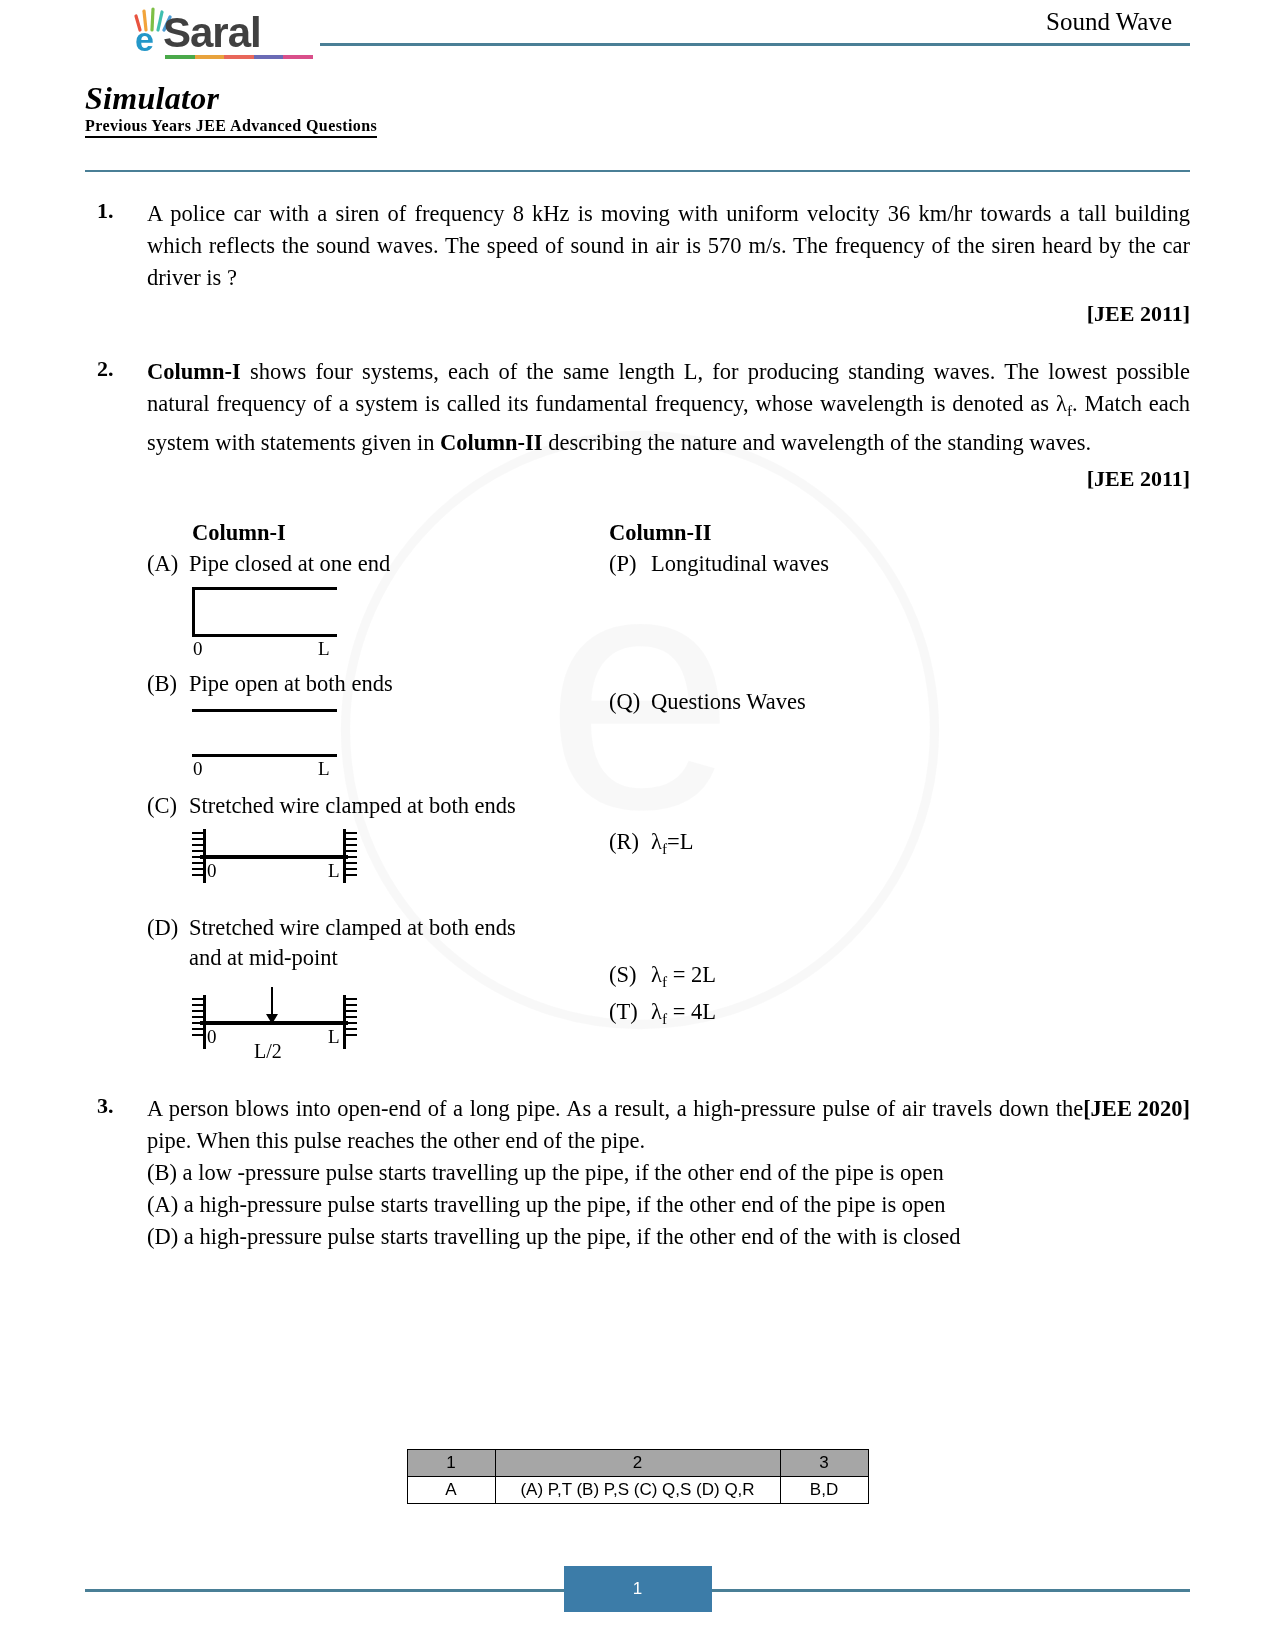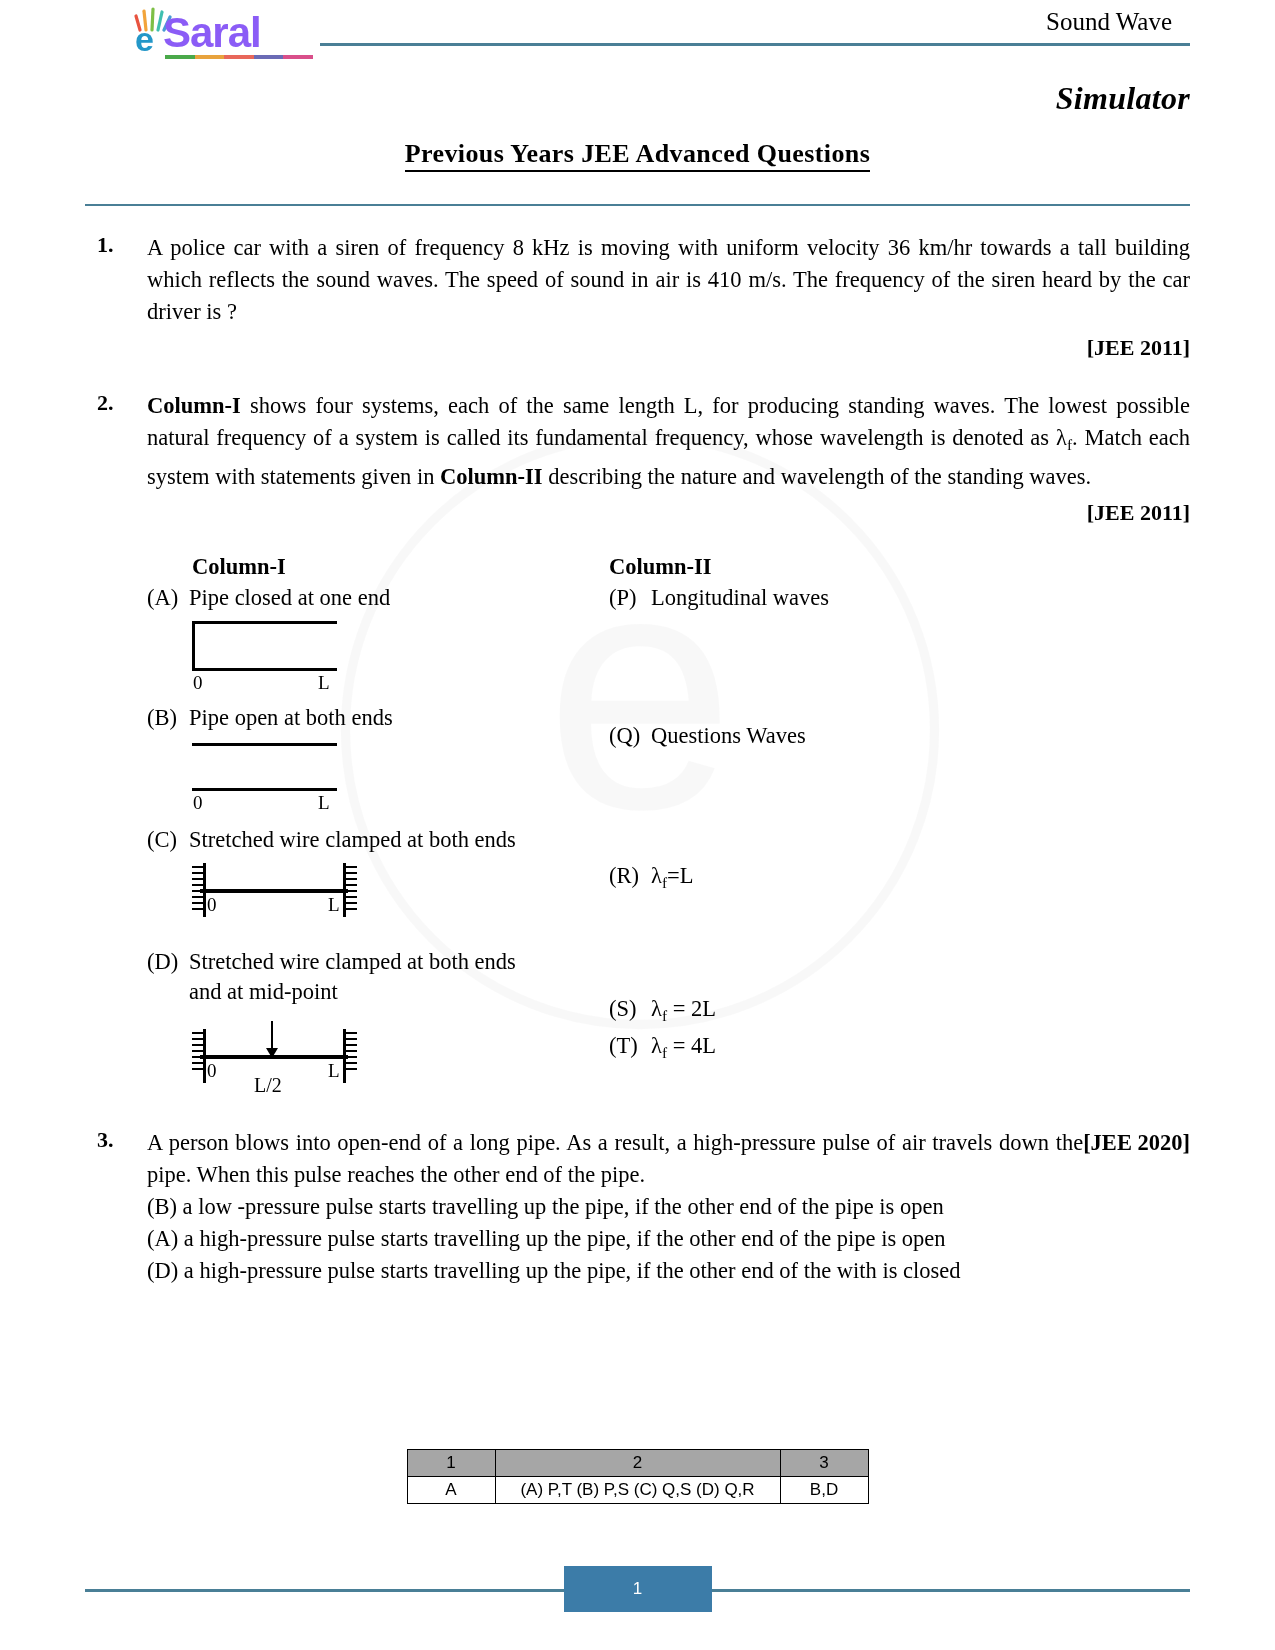--- a/index.html
+++ b/index.html
@@ -28,21 +28,21 @@
   
   .header {
     display:flex; align-items:flex-end; justify-content:space-between;
     padding-top:8px;
     height:58px;
   }
   .logo-wrap { position:relative; width:185px; height:50px; flex:0 0 auto; margin-left:50px;}
   .logo-text {
     font-family:"Liberation Sans", sans-serif;
     font-weight:bold; font-size:42px; letter-spacing:-1px;
-    color:#8b5cf6; line-height:46px;
+    color:#404040; line-height:46px;
     position:absolute; left:28px; top:2px;
   }
   .logo-e {
     position:absolute; left:0px; top:14px;
     font-family:"Liberation Sans", sans-serif;
     font-weight:bold; font-size:34px; color:#2497c8;
     line-height:34px;
   }
   .logo-burst { position:absolute; left:-2px; top:-2px; width:44px; height:26px; }
   .logo-underline { position:absolute; left:30px; top:47px; width:148px; height:4px; display:flex; }
@@ -51,26 +51,26 @@
   .header-right {
     flex:1 1 auto;
     display:flex; flex-direction:column; align-items:flex-end;
     padding-bottom:12px;
   }
   .header-title { font-size:25px; line-height:30px; padding-right:18px;}
   .header-rule { height:3px; background:#4a7f96; width:100%; margin-top:6px; }
 
   
   .doc-title {
-    text-align:right; font-style:italic; font-weight:bold;
+    text-align:left; font-style:italic; font-weight:bold;
     font-size:32px; margin-top:22px; letter-spacing:0.3px;
   }
   .doc-subtitle {
-    text-align:center; font-weight:bold; font-size:26px;
-    margin-top:22px; letter-spacing:0.4px;
+    font-weight:bold; font-size:16px;
+    letter-spacing:0.4px;
   }
   .doc-subtitle span { border-bottom:2px solid #000; padding-bottom:2px; }
 
   .top-rule { height:2px; background:#4a7f96; margin-top:35px; }
 
   
   .qblock { display:flex; margin-top:26px; }
   .qnum { width:62px; flex:0 0 62px; font-weight:bold; font-size:22px; padding-left:12px;}
   .qbody { flex:1 1 auto; font-size:22.5px; line-height:32px; text-align:justify; }
 
@@ -173,21 +173,21 @@
     </div>
   </div>
 
   <div class="doc-title">Simulator</div>
   <div class="doc-subtitle"><span>Previous Years JEE Advanced Questions</span></div>
   <div class="top-rule"></div>
 
   <div class="qblock">
     <div class="qnum">1.</div>
     <div class="qbody">
-      <div>A police car with a siren of frequency 8 kHz is moving with uniform velocity 36 km/hr towards a tall building which reflects the sound waves. The speed of sound in air is 410 m/s. The frequency of the siren heard by the car driver is ?</div>
+      <div>A police car with a siren of frequency 8 kHz is moving with uniform velocity 36 km/hr towards a tall building which reflects the sound waves. The speed of sound in air is 570 m/s. The frequency of the siren heard by the car driver is ?</div>
       <div class="jee-tag">[JEE 2011]</div>
     </div>
   </div>
 
   <div class="qblock">
     <div class="qnum">2.</div>
     <div class="qbody">
       <div><b>Column-I</b><span> shows four systems, each of the same length L, for producing standing waves. The lowest possible natural frequency of a system is called its fundamental frequency, whose wavelength is denoted as </span><span>λ</span><span class="sub">f</span><span>. Match each system with statements given in </span><b>Column-II</b><span> describing the nature and wavelength of the standing waves.</span></div>
       <div class="jee-tag">[JEE 2011]</div>
 

